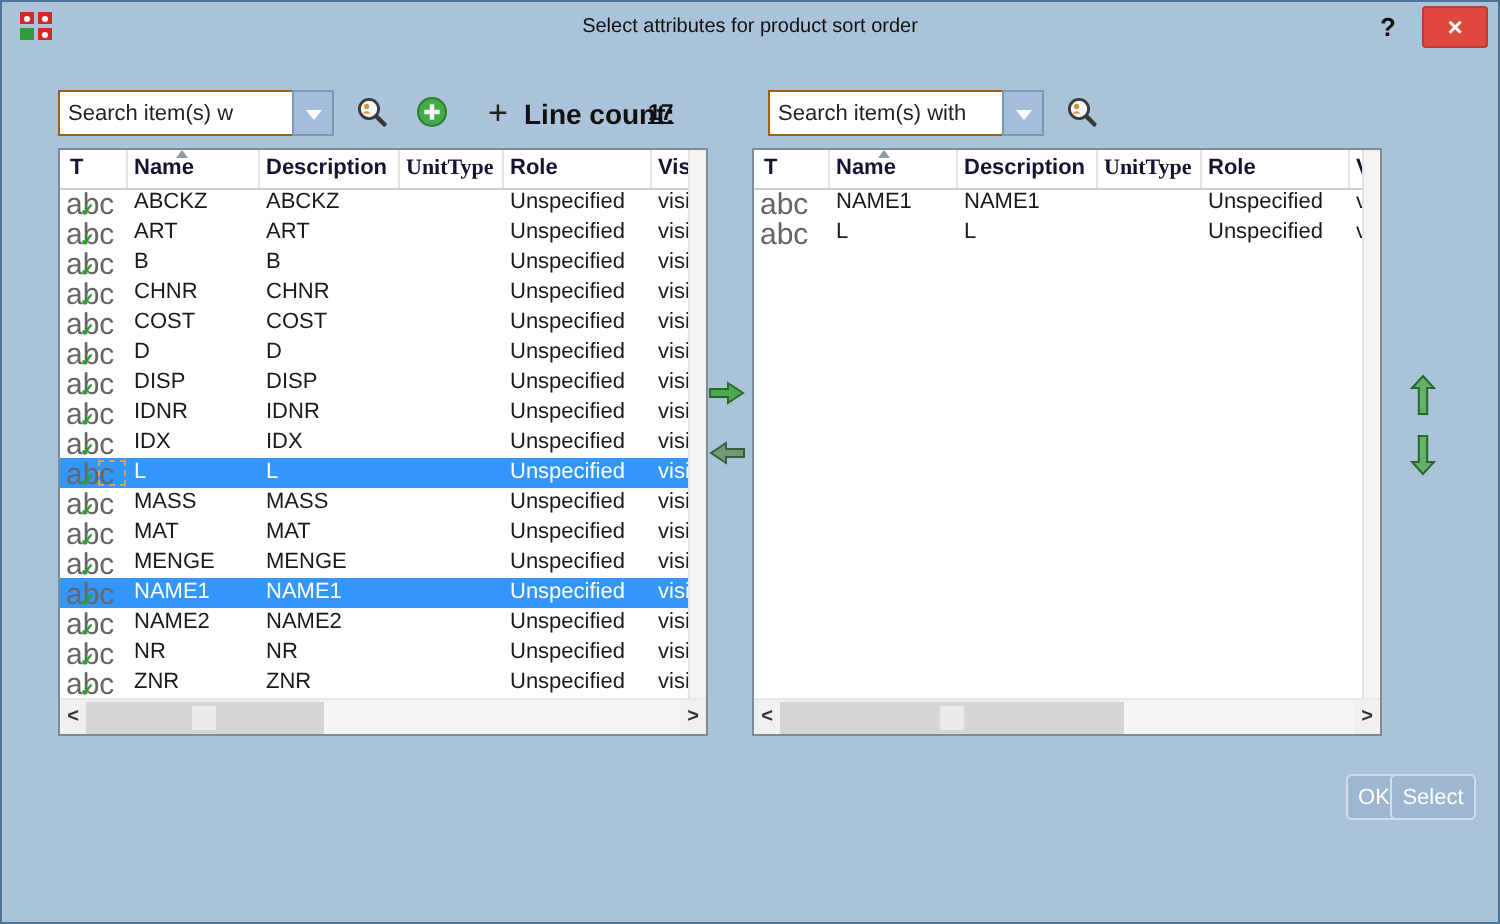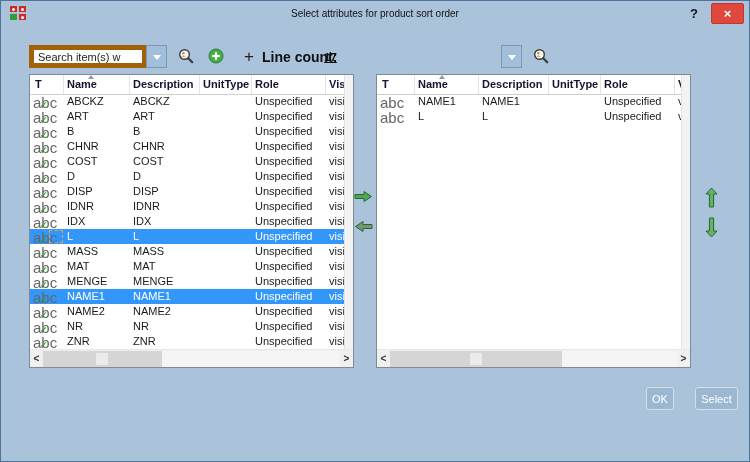--- a/index.html
+++ b/index.html
@@ -11,21 +11,21 @@
   .app-icon span{position:absolute;width:7px;height:6px;}
   .sq-red{background:#cf2a27;}
   .sq-red::after{content:'';position:absolute;left:2px;top:1.5px;width:3px;height:3px;background:#fff;border-radius:50%;}
   .sq-green{background:#2e9e3a;}
   .p1{left:0;top:0}.p2{left:9px;top:0}.p3{left:0;top:8px;width:8px;}.p4{left:9px;top:8px}
   .title{position:absolute;left:0;right:0;top:0;height:26px;line-height:26px;text-align:center;font-size:10px;color:#111;}
   .help-btn{position:absolute;right:46px;top:3px;width:18px;height:20px;text-align:center;line-height:20px;font-size:13px;font-weight:bold;color:#111;cursor:pointer;}
   .close-btn{position:absolute;right:5px;top:2px;width:33px;height:21px;background:#e0483e;border:1px solid #bd3a32;border-radius:2px;color:#fff;text-align:center;line-height:20px;font-size:13px;font-weight:bold;cursor:pointer;box-sizing:border-box;}
 
   
-  .combo-input{position:absolute;top:44px;height:23px;width:118px;border:5px solid #a16207;background:#fff;font-family:"Liberation Sans",sans-serif;font-size:11px;color:#222;padding:4px 4px;box-sizing:border-box;outline:none;}
+  .combo-input{position:absolute;top:44px;height:23px;width:118px;border:1px solid #a16207;background:#fff;font-family:"Liberation Sans",sans-serif;font-size:11px;color:#222;padding:4px 4px;box-sizing:border-box;outline:none;}
   .drop-btn{position:absolute;top:44px;height:23px;width:21px;background:#a3bedb;border:1px solid #7f98ae;box-sizing:border-box;cursor:pointer;}
   .drop-btn .tri{position:absolute;left:5.5px;top:9px;width:0;height:0;border-left:4.5px solid transparent;border-right:4.5px solid transparent;border-top:5px solid #fff;}
   .tool-ic{position:absolute;top:47px;cursor:pointer;}
   .plus-glyph{position:absolute;top:44px;height:24px;line-height:24px;font-size:17px;color:#222;cursor:pointer;}
   .lc-label{position:absolute;top:44px;height:24px;line-height:24px;font-size:14px;font-weight:bold;color:#111;}
   .lc-value{position:absolute;top:44px;height:24px;line-height:24px;font-size:11.5px;font-weight:bold;color:#111;}
 
   
   .panel{position:absolute;top:73px;background:#fff;border:1px solid #7e8a96;box-sizing:border-box;overflow:hidden;}
   .panel.left{left:28px;width:325px;height:294px;}
@@ -33,40 +33,40 @@
   .grid-head{position:absolute;left:0;top:0;right:8px;height:19px;display:flex;border-bottom:1px solid #cfcfcf;background:#fff;overflow:hidden;}
   .hcell{position:relative;box-sizing:border-box;border-right:1px solid #e3e3e3;font-size:11px;font-weight:bold;color:#141430;line-height:19px;padding-left:3px;flex:none;cursor:pointer;}
   .hcell.c0{padding-left:5px;}
   .sortmark{position:absolute;top:0px;left:24px;width:0;height:0;border-left:3.5px solid transparent;border-right:3.5px solid transparent;border-bottom:4px solid #8a9aa8;}
   .grid-body{position:absolute;left:0;top:19px;right:8px;bottom:17px;overflow:hidden;}
   .grow{position:relative;display:flex;height:15px;line-height:15px;font-size:11px;color:#1a1a1a;cursor:default;}
   .grow.sel{background:#3296fa;color:#fff;}
   .grow.foc::after{content:'';position:absolute;left:19px;top:1px;width:12px;height:11px;border:1px dashed #d9a066;}
   .cell{box-sizing:border-box;padding-left:3px;flex:none;overflow:hidden;white-space:nowrap;}
   .c0{width:34px;position:relative;padding-left:0;}
-  .c1{width:66px;}.c2{width:70px;}.c3{width:52px;}.c4{width:74px;}.c5{width:60px;}
+  .c1{width:66px;}.c2{width:70px;}.c3{width:52px;font-family:Liberation Serif, serif;}.c4{width:74px;}.c5{width:60px;}
   .panel.right .c0{width:38px;}.panel.right .c1{width:64px;}
   .abc{position:absolute;left:3px;top:1px;font-size:15px;color:#666;}
   .chk{position:absolute;left:10px;top:4px;font-size:9px;color:#27a327;font-weight:bold;}
 
   
   .vscroll{position:absolute;right:0;top:0;bottom:17px;width:8px;background:#f3f3f3;border-left:1px solid #e2e2e2;}
   .hscroll{position:absolute;left:0;right:0;bottom:0;height:17px;background:#f0f0f0;border-top:1px solid #e8e8e8;display:flex;align-items:center;}
   .sarr{flex:none;width:13px;text-align:center;font-size:10px;font-weight:bold;color:#333;line-height:16px;cursor:pointer;}
   .strack{flex:1;height:16px;position:relative;background:#f5f5f5;}
   .sthumb{position:absolute;left:0;top:0;height:16px;background:#d5d5d5;cursor:pointer;}
   .panel.left .sthumb{width:40%;}
   .panel.right .sthumb{width:60%;}
   .sgrip{position:absolute;left:50%;top:2px;margin-left:-6px;width:12px;height:12px;background:#ebebeb;}
 
   
   .xfer{position:absolute;cursor:pointer;background:transparent;border:none;padding:0;}
   
   .btn{position:absolute;top:386px;height:23px;background:#9cb7cf;border:1px solid #d2dfeb;border-radius:3px;color:#fff;font-size:11px;font-family:"Liberation Sans",sans-serif;text-align:center;cursor:pointer;box-sizing:border-box;padding:0;}
-  .btn.ok{left:645px;width:28px;}
+  .btn.ok{left:672px;width:28px;}
   .btn.cancel{left:694px;width:43px;}
 </style>
 </head>
 <body>
 
 <div class="dialog">
 
   <div class="titlebar">
     <div class="app-icon">
       <span class="sq-red p1"></span>
@@ -91,20 +91,21 @@
   </svg>
   <svg class="tool-ic" style="left:207px;" width="16" height="16" viewBox="0 0 16 16">
     <circle cx="8" cy="8" r="7" fill="#44ad49" stroke="#2b7c30" stroke-width="1"></circle>
     <line x1="8" y1="4.2" x2="8" y2="11.8" stroke="#fff" stroke-width="2.2"></line>
     <line x1="4.2" y1="8" x2="11.8" y2="8" stroke="#fff" stroke-width="2.2"></line>
   </svg>
   <div class="plus-glyph" style="left:243px;">+</div>
   <div class="lc-label" style="left:261px;">Line count:</div>
   <div class="lc-value" style="left:323px;text-decoration:underline;">17</div>
 
+  <input class="combo-input" style="left: 383px;" value="Search item(s) with">
   <div class="drop-btn" style="left:500px;">
       <span class="tri"></span>
     </div>
   <svg class="tool-ic" style="left:531px;" width="18" height="17" viewBox="0 0 18 17">
     <circle cx="7.5" cy="6.5" r="4.8" fill="#f4f8fb" stroke="#3a3a3a" stroke-width="1.4"></circle>
     <circle cx="6.3" cy="5.2" r="1.3" fill="#d8912f"></circle>
     <path d="M4.3 8.8 Q6.3 6.4 8.3 8.8 Z" fill="#d8912f"></path>
     <line x1="11.2" y1="10.2" x2="15.2" y2="14.2" stroke="#3a3a3a" stroke-width="2.2" stroke-linecap="round"></line>
   </svg>
 

